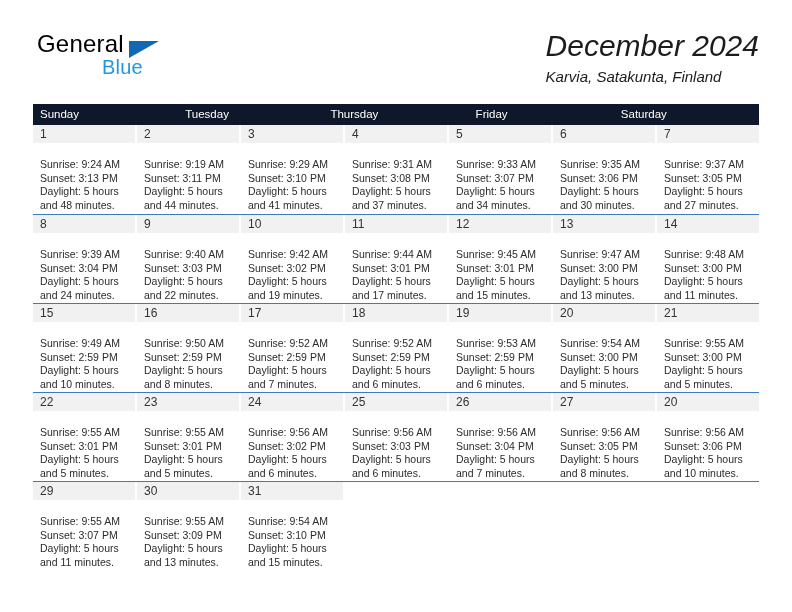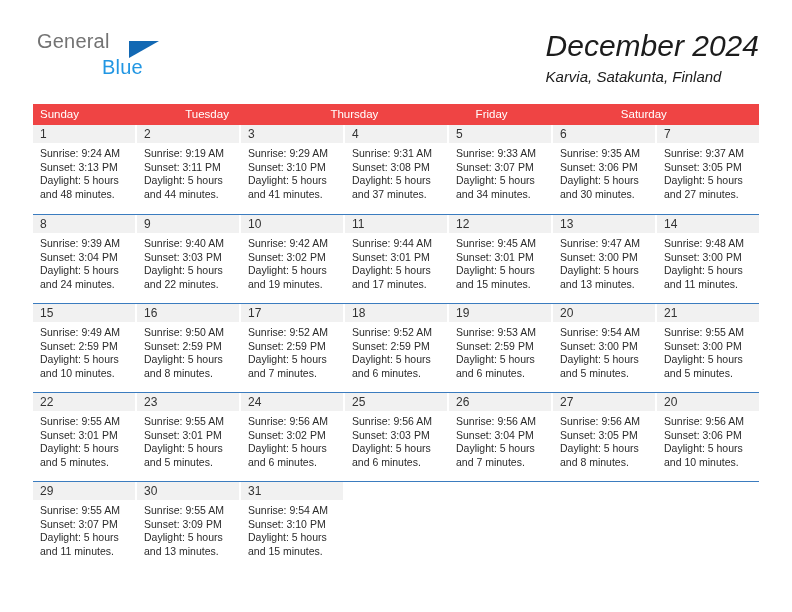--- a/index.html
+++ b/index.html
@@ -35,23 +35,23 @@
     position: absolute;
     left: 0;
     top: 0;
     width: 230px;
     height: 60px;
   }
   .brand-general {
     position: absolute;
     left: 4px;
     top: 2px;
-    font-size: 20px;
+    font-size: 24px;
     letter-spacing: 0.2px;
-    color: #737373;
+    color: #000000;
     font-family: "Liberation Sans", sans-serif;
   }
   .brand-triangle {
     position: absolute;
     left: 96px;
     top: 13px;
     width: 0;
     height: 0;
     border-left: 30px solid #1268b3;
     border-bottom: 17px solid transparent;
@@ -92,21 +92,21 @@
   
   .calendar {
     position: absolute;
     left: 33px;
     top: 104px;
     width: 726px;
   }
 
   .weekdays {
     display: flex;
-    background: #ef4444;
+    background: #0f172a;
     height: 21px;
   }
   .weekday {
     flex: 1 1 0;
     color: #ffffff;
     font-size: 11.5px;
     line-height: 21px;
     padding-left: 7px;
     box-sizing: border-box;
     white-space: nowrap;
@@ -142,20 +142,21 @@
     color: #333333;
     padding-left: 7px;
     box-sizing: border-box;
   }
   .day.empty .day-number {
     background: transparent;
   }
 
   .day-lines {
     padding: 4px 4px 0 7px;
+    margin-top: 11px;
   }
   .day-line {
     font-size: 10.5px;
     line-height: 13.5px;
     color: #2b2b2b;
     white-space: nowrap;
   }
 </style>
 </head>
 <body>

